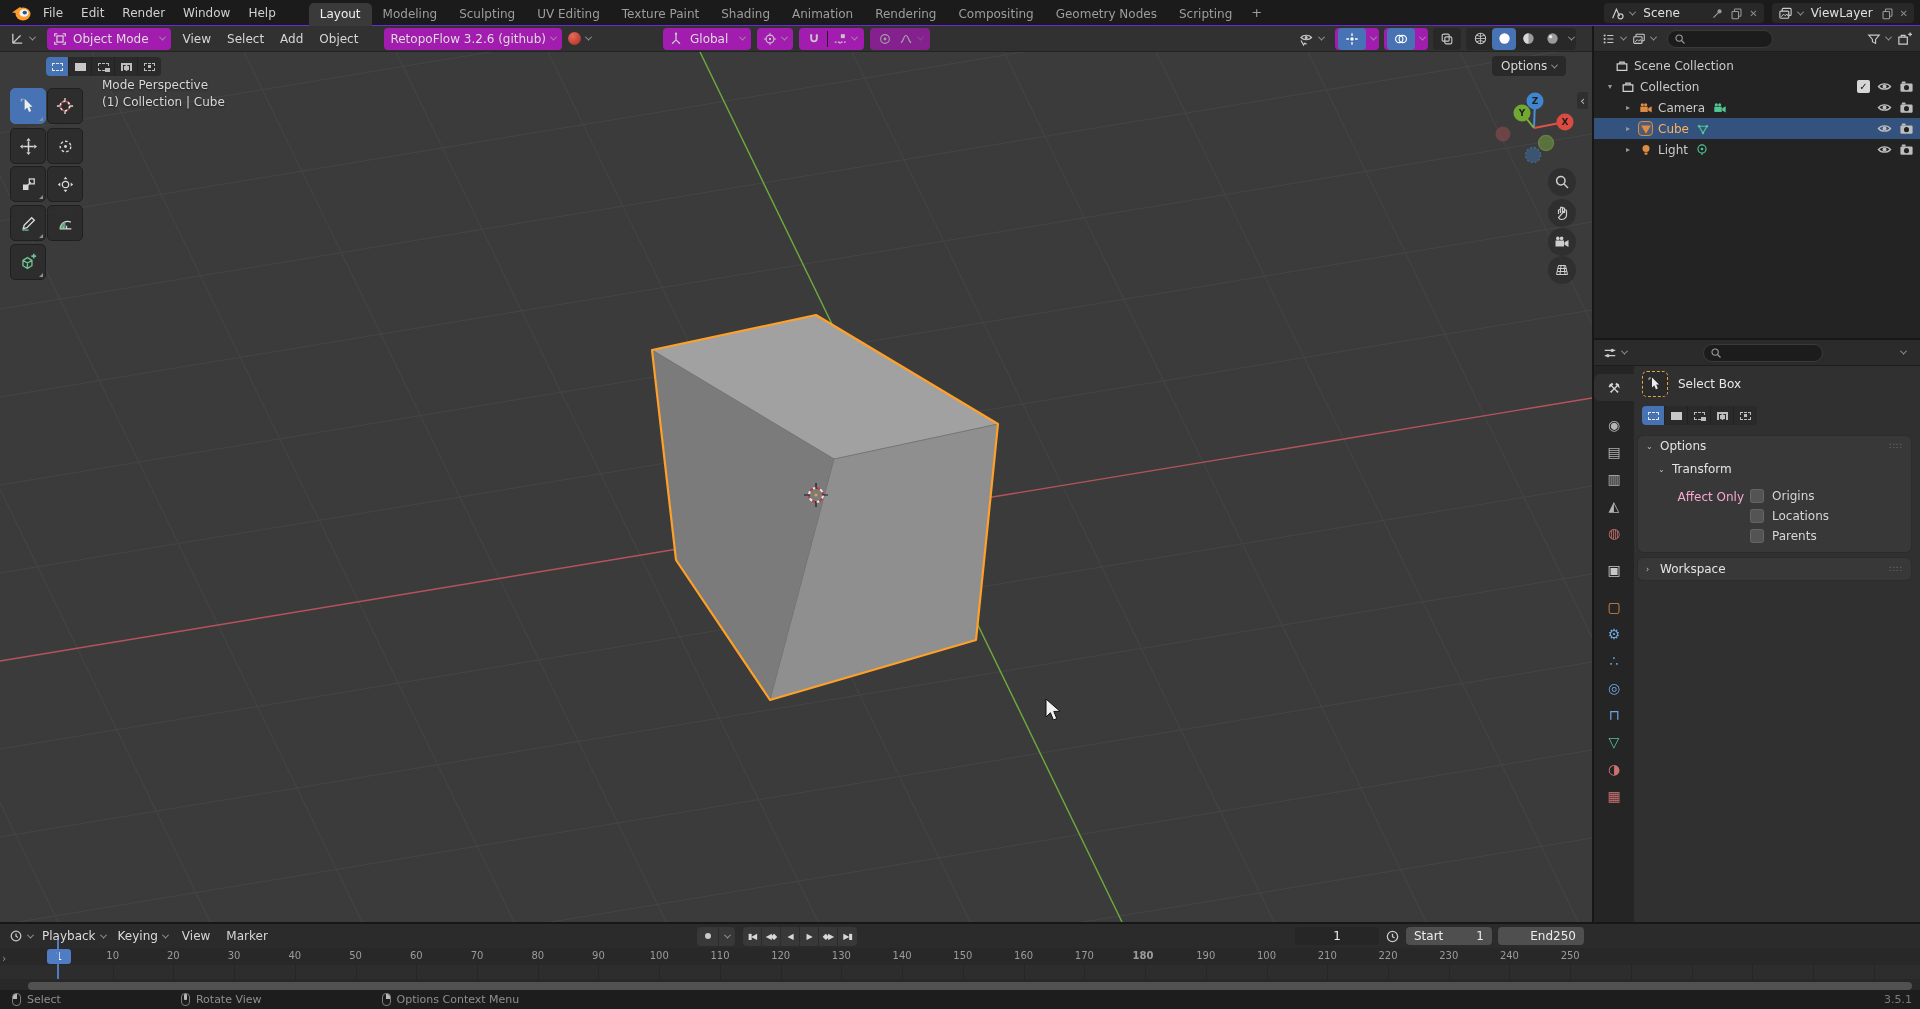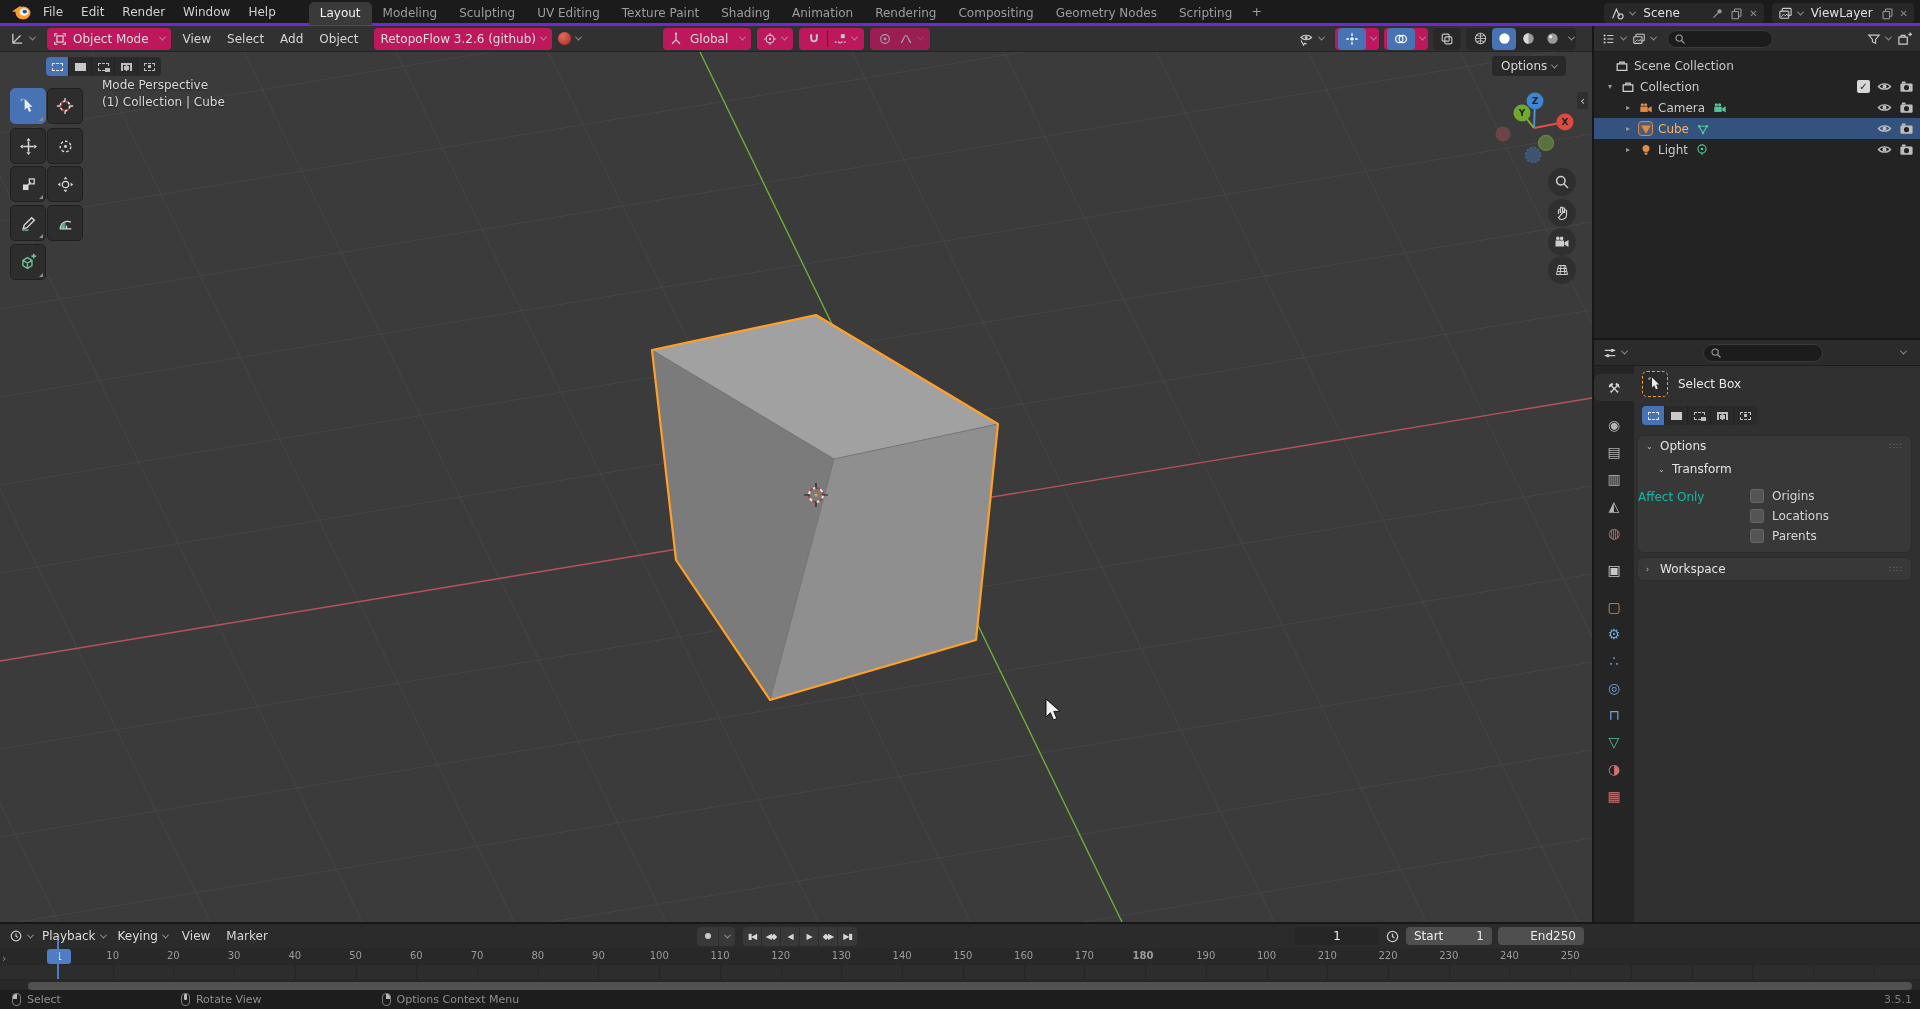--- a/index.html
+++ b/index.html
@@ -4,35 +4,35 @@
 <style>
 *{margin:0;padding:0;box-sizing:border-box;font-family:"DejaVu Sans",sans-serif;-webkit-user-select:none;user-select:none}
 html,body{background:#101010}
 #root{position:relative;width:1920px;height:1009px;background:#101010;overflow:hidden;font-size:12px;color:#d5d5d5;cursor:default}
 .abs{position:absolute}
 .row{display:flex;align-items:center}
 .chev{display:inline-block;width:5px;height:5px;border-right:1.4px solid #9a9a9a;border-bottom:1.4px solid #9a9a9a;transform:rotate(45deg) translate(-1px,-1px);margin-left:5px;flex:none}
 .vsep{width:1px;height:16px;background:#1f1f1f;margin:0 2px;flex:none}
 svg.ic{display:block;flex:none}
 
-#topbar{position:absolute;left:0;top:0;width:1920px;height:26px;background:#1b1b1b;display:flex;align-items:center;border-bottom:3px solid #6d28d9}
+#topbar{position:absolute;left:0;top:0;width:1920px;height:26px;background:#1b1b1b;display:flex;align-items:center;border-bottom:1px solid #6d28d9}
 #logo{width:26px;height:18px;margin-left:8px;display:flex;align-items:center;justify-content:center}
 .tmenu{padding:0 9px;height:20px;line-height:20px;color:#d0d0d0;border-radius:3px}
 #wtabs{display:flex;align-items:flex-end;height:26px;margin-left:24px}
 .wtab{padding:4px 11px 5px;color:#9d9d9d;border-radius:5px 5px 0 0;white-space:nowrap}
 .wtab.active{background:#3a3a3a;color:#f0f0f0}
 #tb-add{color:#9d9d9d;padding:0 8px;font-size:13px}
 #tb-right{position:absolute;right:6px;top:3px;display:flex;gap:8px}
 .idpill{display:flex;align-items:center;background:#282828;border-radius:4px;height:20px;padding:0 6px;color:#e0e0e0}
 .idpill .lbl{margin:0 8px;min-width:60px}
 .idpill .xbt{color:#8b8b8b;margin-left:6px;font-size:10px}
 
 #vph{position:absolute;left:0;top:26px;width:1592px;height:26px;background:#313131;display:flex;align-items:center;border-bottom:1px solid #232323}
 .hbtn{display:flex;align-items:center;padding:0 6px;height:22px;border-radius:4px;color:#dcdcdc}
-.pill{background:#be185d}
+.pill{background:#a21caf}
 .hmenu{padding:0 8px;color:#d6d6d6}
 .togg{width:28px;height:22px;display:flex;align-items:center;justify-content:center;border-radius:4px;color:#c6c6c6}
 .togg.on{background:#4772b3;color:#fff}
 .shadegrp{display:flex;align-items:center;background:#282828;border-radius:4px;height:22px;padding:0 2px}
 .shadegrp .togg{width:24px}
 
 #vp{position:absolute;left:0;top:52px;width:1592px;height:870px;background:#3b3b3b;overflow:hidden}
 #vp-canvas{position:absolute;left:0;top:0}
 .ovtext{position:absolute;color:#d8d8d8;font-size:12px;text-shadow:0 1px 2px rgba(0,0,0,.5);pointer-events:none}
 
@@ -391,21 +391,21 @@
         <span style="margin:0 6px">Object Mode</span>
         <span class="chev"></span>
       </span>
     <div class="row" style="margin-left:4px">
 
     <span class="hmenu">View</span>
         <span class="hmenu">Select</span>
         <span class="hmenu">Add</span>
         <span class="hmenu">Object</span>
       </div>
-    <span class="hbtn pill" style="margin-left:8px">
+    <span class="hbtn pill" style="margin-left:18px">
         <span>RetopoFlow 3.2.6 (github)</span>
         <span class="chev"></span>
       </span>
     <span class="hbtn">
         <span style="width:13px;height:13px;border-radius:50%;background:radial-gradient(circle at 35% 30%,#e86a5a,#a82a22);display:inline-block"></span>
         <span class="chev"></span>
       </span>
 
     <div class="row abs" style="left:663px;gap:6px">
       <span class="hbtn pill">
@@ -936,21 +936,21 @@
       <div class="panel" style="top:70px;height:116px">
         <div class="phead">
           <span class="pdisc">⌄</span>
           <span>Options</span>
           <span class="grip">∷∷</span>
         </div>
         <div class="phead" style="padding-left:20px;height:18px;margin-top:4px">
           <span class="pdisc">⌄</span>
           <span>Transform</span>
         </div>
-        <div class="chkrow" style="left:0;top:54px;width:106px;justify-content:flex-start;color:#14b8a6">
+        <div class="chkrow" style="left:0;top:54px;width:106px;justify-content:flex-end;color:#f9a8d4">
             <span>Affect Only</span>
           </div>
         <div class="chkrow" style="left:112px;top:53px">
             <span class="chk"></span>
             <span>Origins</span>
           </div>
         <div class="chkrow" style="left:112px;top:73px">
             <span class="chk"></span>
             <span>Locations</span>
           </div>

